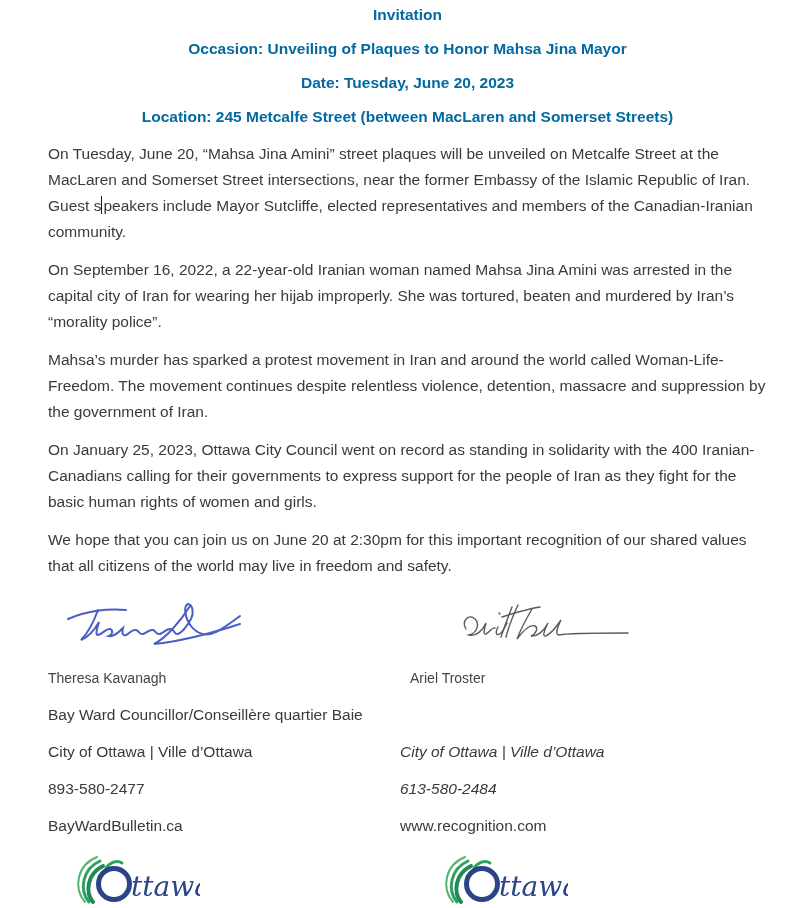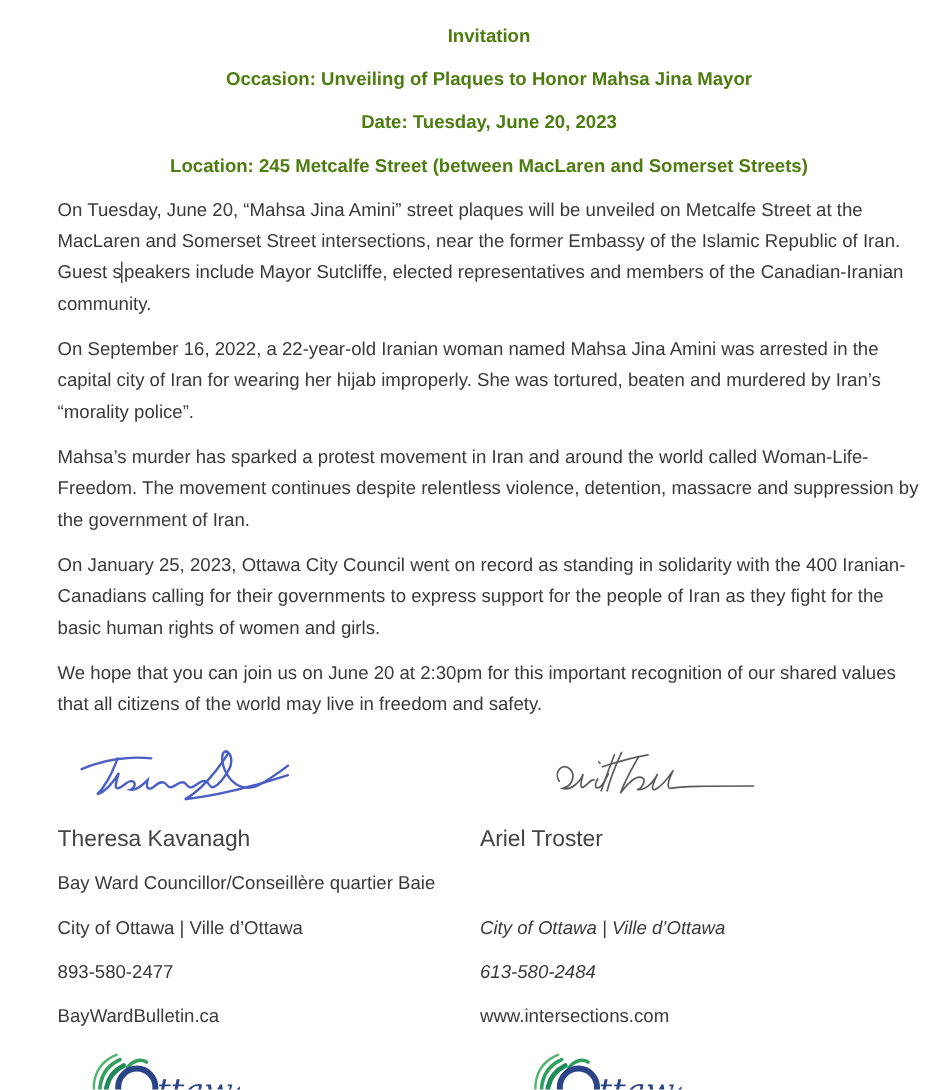--- a/index.html
+++ b/index.html
@@ -9,24 +9,24 @@
     font-family: "Liberation Sans", sans-serif;
     color: #3a3a3a;
     overflow: hidden;
   }
   .page { padding: 5px 26px 0 48px; box-sizing: border-box; width: 793px; }
 
   
   .hdr {
     text-align: center;
     font-weight: bold;
-    color: #4d7c0f;
+    color: #0369a1;
     font-size: 15.5px;
     line-height: 20px;
-    margin: 16px 0 14px 0;
+    margin: 0 0 14px 0;
   }
 
   
   .bp {
     font-size: 15.5px;
     line-height: 26px;
     margin: 12px 0 9px 0;
     color: #3a3a3a;
   }
 
@@ -46,21 +46,21 @@
   .sig-right svg { margin-left: 54px; }
 
   .foot-row {
     font-size: 15.5px;
     line-height: 20px;
     margin-bottom: 17px;
     white-space: nowrap;
     color: #3a3a3a;
     margin-top: 10px;
   }
-  .foot-row.names { font-size: 19px; color: #444444; margin-top: 15px; }
+  .foot-row.names { font-size: 14px; color: #444444; margin-top: 15px; gap: 10px; }
   .cell-r.ital { font-style: italic; }
 
   .logo-row { margin-top: 1px; }
   .logo-left svg { margin-left: 10px; }
   .logo-right svg { margin-left: 26px; }
 </style>
 </head>
 <body>
 
 <div class="page">
@@ -116,21 +116,21 @@
     <div class="cell-r ital">City of Ottawa | Ville d’Ottawa</div>
   </div>
 
   <div class="grid foot-row">
     <div class="cell-l">893-580-2477</div>
     <div class="cell-r ital">613-580-2484</div>
   </div>
 
   <div class="grid foot-row">
     <div class="cell-l">BayWardBulletin.ca</div>
-    <div class="cell-r">www.intersections.com</div>
+    <div class="cell-r">www.recognition.com</div>
   </div>
 
   <div class="grid logo-row">
     <div class="logo-left">
       <svg width="142" height="52" viewBox="0 0 142 52">
         <g fill="none" stroke-linecap="round">
           <path d="M27 49 C15 35 19 12 39 4" stroke="#52b56e" stroke-width="2"></path>
           <path d="M31 49 C21 37 24 16 42 8" stroke="#2fa05e" stroke-width="3"></path>
           <path d="M35 49 C27 39 29 21 45 13" stroke="#1f8a5a" stroke-width="4"></path>
           <path d="M48 15 C52 9 59 7 64 10" stroke="#2fa05e" stroke-width="3"></path>

